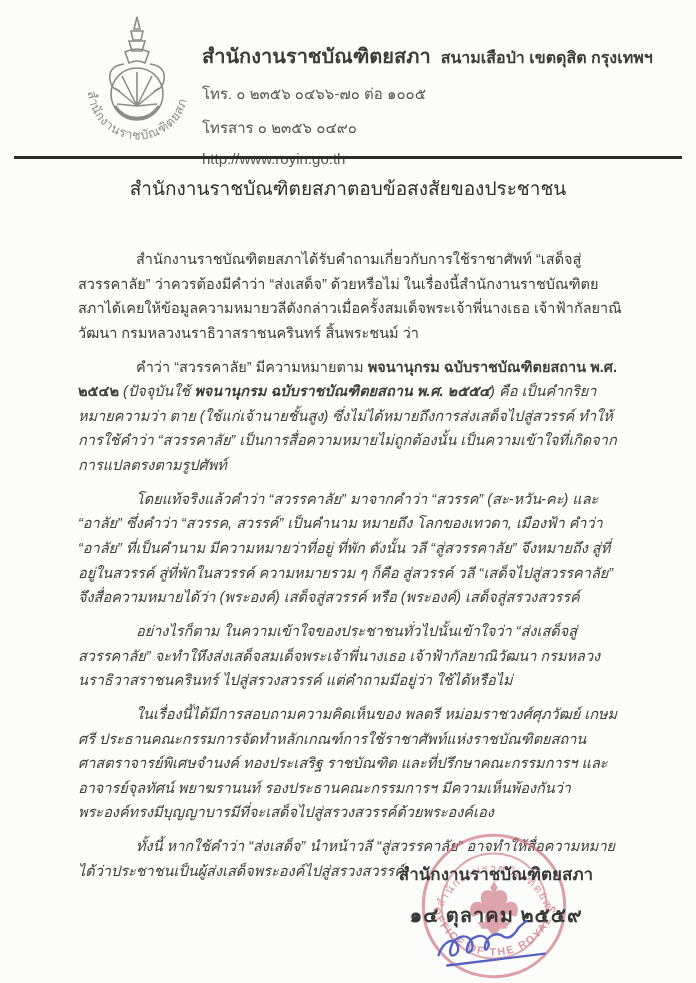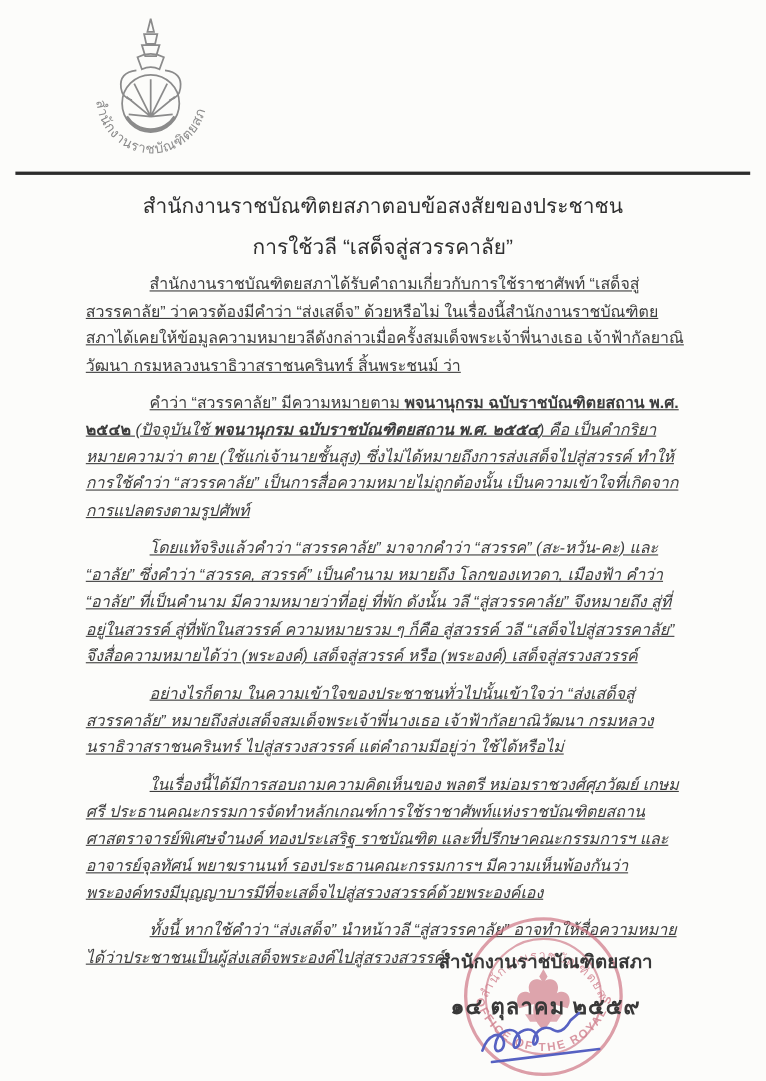--- a/index.html
+++ b/index.html
@@ -14,21 +14,21 @@
   .lh-text{margin-left:12px;padding-top:26px;}
   .lh-line1{font-size:20px;font-weight:bold;color:#3b3b3b;white-space:nowrap;}
   .lh-addr{font-size:16px;margin-left:10px;}
   .lh-contact{font-size:15px;color:#565656;margin-top:10px;}
   .rule{position:absolute;top:156px;left:14px;width:668px;height:3px;background:#2c2c2c;}
   
   .doc-title{position:absolute;top:170px;left:0;width:100%;text-align:center;
     font-weight:normal;font-size:19px;line-height:37px;color:#2f2f2f;}
   
   .body{position:absolute;top:247px;left:78px;width:546px;
-    font-size:14.5px;line-height:1.7;color:#3d3d3d;text-align:left;text-decoration:underline;}
+    font-size:14.5px;line-height:1.7;color:#3d3d3d;text-align:left;}
   .body p{margin:0 0 9px 0;text-indent:58px;}
   .it{font-style:italic;}
   .bd{font-weight:bold;}
   
   .sign{position:absolute;top:846px;left:358px;width:276px;height:137px;}
   .stamp{position:absolute;left:60px;top:-16px;width:152px;height:152px;z-index:1;opacity:.85;}
   .sign-agency{position:relative;z-index:2;text-align:center;font-size:17px;
     font-weight:bold;color:#383838;margin-top:14px;}
   .sign-date{position:relative;z-index:2;text-align:center;font-size:20px;
     font-weight:bold;color:#383838;margin-top:12px;letter-spacing:1px;}
@@ -53,34 +53,41 @@
 
         <circle cx="53" cy="80" r="26"></circle>
         <path d="M53 92 L53 58 M53 92 L38 62 M53 92 L68 62 M53 92 L31 74 M53 92 L75 74 M53 92 L33 90 M53 92 L73 90"></path>
         <path d="M31 92 A26 26 0 0 0 75 92" stroke-width="3"></path>
       </g>
       <path id="logoArc" d="M 4 72 A 50 50 0 0 0 102 89" fill="none"></path>
       <text font-size="12.5" fill="#8b8b8b" letter-spacing="0.5">
         <textPath href="#logoArc" startOffset="4%">สำนักงานราชบัณฑิตยสภา</textPath>
       </text>
     </svg>
+    <div class="lh-text">
+      <div class="lh-line1">
+        <span>สำนักงานราชบัณฑิตยสภา</span><span class="lh-addr">สนามเสือป่า  เขตดุสิต กรุงเทพฯ</span>
+      </div>
+      <div class="lh-contact">โทร. ๐ ๒๓๕๖ ๐๔๖๖-๗๐ ต่อ ๑๐๐๕</div>
+      <div class="lh-contact">โทรสาร ๐ ๒๓๕๖ ๐๔๙๐</div>
+      <div class="lh-contact">http://www.royin.go.th</div>
+    </div>
   </div>
 
   <div class="rule"></div>
 
   <div class="doc-title">
     <div>สำนักงานราชบัณฑิตยสภาตอบข้อสงสัยของประชาชน</div>
-    <div>การใช้วลี “เสด็จสู่สวรรคาลัย”</div>
   </div>
 
   <div class="body">
     <p>สำนักงานราชบัณฑิตยสภาได้รับคำถามเกี่ยวกับการใช้ราชาศัพท์ “เสด็จสู่สวรรคาลัย” ว่าควรต้องมีคำว่า “ส่งเสด็จ” ด้วยหรือไม่  ในเรื่องนี้สำนักงานราชบัณฑิตยสภาได้เคยให้ข้อมูลความหมายวลีดังกล่าวเมื่อครั้งสมเด็จพระเจ้าพี่นางเธอ เจ้าฟ้ากัลยาณิวัฒนา กรมหลวงนราธิวาสราชนครินทร์ สิ้นพระชนม์ ว่า</p>
     <p><span>คำว่า “สวรรคาลัย” มีความหมายตาม </span><span class="bd">พจนานุกรม ฉบับราชบัณฑิตยสถาน พ.ศ. ๒๕๔๒</span><span class="it"> (ปัจจุบันใช้ </span><span class="bd it">พจนานุกรม ฉบับราชบัณฑิตยสถาน พ.ศ. ๒๕๕๔</span><span class="it">) คือ เป็นคำกริยา หมายความว่า ตาย (ใช้แก่เจ้านายชั้นสูง) ซึ่งไม่ได้หมายถึงการส่งเสด็จไปสู่สวรรค์ ทำให้การใช้คำว่า “สวรรคาลัย” เป็นการสื่อความหมายไม่ถูกต้องนั้น เป็นความเข้าใจที่เกิดจากการแปลตรงตามรูปศัพท์</span></p>
     <p class="it">โดยแท้จริงแล้วคำว่า “สวรรคาลัย” มาจากคำว่า “สวรรค” (สะ-หวัน-คะ) และ “อาลัย” ซึ่งคำว่า “สวรรค, สวรรค์” เป็นคำนาม หมายถึง โลกของเทวดา, เมืองฟ้า คำว่า “อาลัย” ที่เป็นคำนาม มีความหมายว่าที่อยู่ ที่พัก ดังนั้น วลี “สู่สวรรคาลัย” จึงหมายถึง สู่ที่อยู่ในสวรรค์ สู่ที่พักในสวรรค์ ความหมายรวม ๆ ก็คือ สู่สวรรค์ วลี “เสด็จไปสู่สวรรคาลัย” จึงสื่อความหมายได้ว่า (พระองค์) เสด็จสู่สวรรค์ หรือ (พระองค์) เสด็จสู่สรวงสวรรค์</p>
-    <p class="it">อย่างไรก็ตาม ในความเข้าใจของประชาชนทั่วไปนั้นเข้าใจว่า “ส่งเสด็จสู่สวรรคาลัย” หมายถึงส่งเสด็จสมเด็จพระเจ้าพี่นางเธอ เจ้าฟ้ากัลยาณิวัฒนา กรมหลวงนราธิวาสราชนครินทร์ ไปสู่สรวงสวรรค์ แต่คำถามมีอยู่ว่า ใช้ได้หรือไม่</p>
+    <p class="it">อย่างไรก็ตาม ในความเข้าใจของประชาชนทั่วไปนั้นเข้าใจว่า “ส่งเสด็จสู่สวรรคาลัย” จะทำใหึงส่งเสด็จสมเด็จพระเจ้าพี่นางเธอ เจ้าฟ้ากัลยาณิวัฒนา กรมหลวงนราธิวาสราชนครินทร์ ไปสู่สรวงสวรรค์ แต่คำถามมีอยู่ว่า ใช้ได้หรือไม่</p>
     <p class="it">ในเรื่องนี้ได้มีการสอบถามความคิดเห็นของ พลตรี หม่อมราชวงศ์ศุภวัฒย์ เกษมศรี ประธานคณะกรรมการจัดทำหลักเกณฑ์การใช้ราชาศัพท์แห่งราชบัณฑิตยสถาน ศาสตราจารย์พิเศษจำนงค์ ทองประเสริฐ ราชบัณฑิต และที่ปรึกษาคณะกรรมการฯ และ อาจารย์จุลทัศน์  พยาฆรานนท์ รองประธานคณะกรรมการฯ มีความเห็นพ้องกันว่า พระองค์ทรงมีบุญญาบารมีที่จะเสด็จไปสู่สรวงสวรรค์ด้วยพระองค์เอง</p>
     <p class="it">ทั้งนี้ หากใช้คำว่า “ส่งเสด็จ” นำหน้าวลี “สู่สวรรคาลัย” อาจทำให้สื่อความหมายได้ว่าประชาชนเป็นผู้ส่งเสด็จพระองค์ไปสู่สรวงสวรรค์</p>
   </div>
 
   <div class="sign">
     <svg class="stamp" viewBox="0 0 200 200">
       <g stroke="#c9697a" fill="none">
         <circle cx="100" cy="100" r="93" stroke-width="4" opacity="0.75"></circle>
         <circle cx="100" cy="100" r="69" stroke-width="2.5" opacity="0.7"></circle>
       </g>

